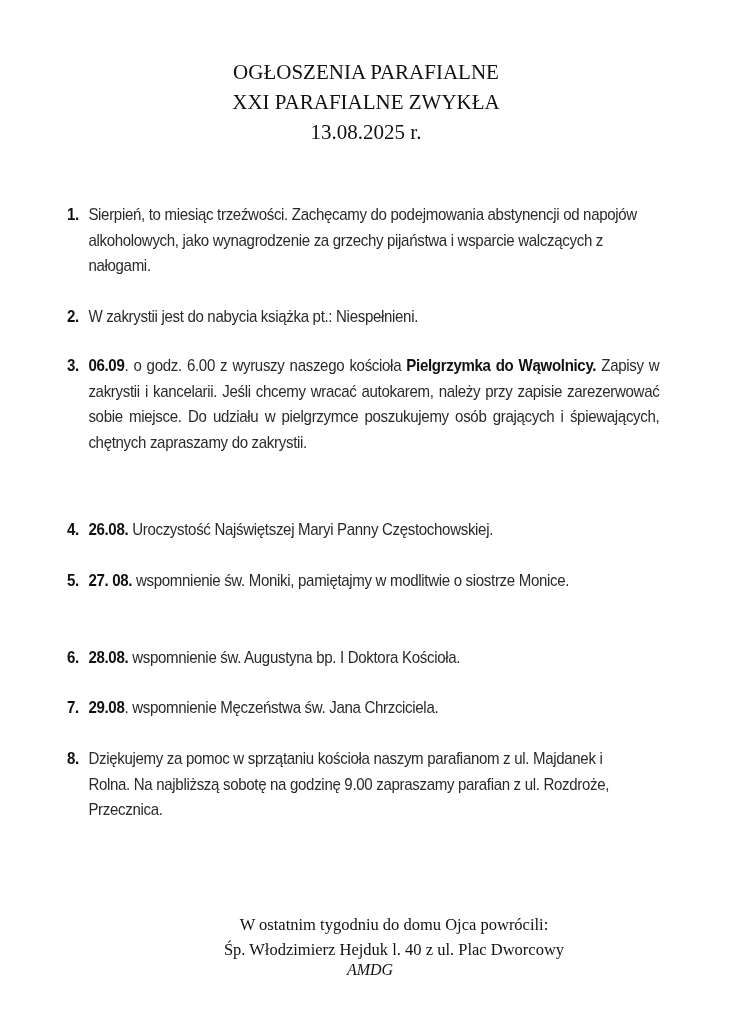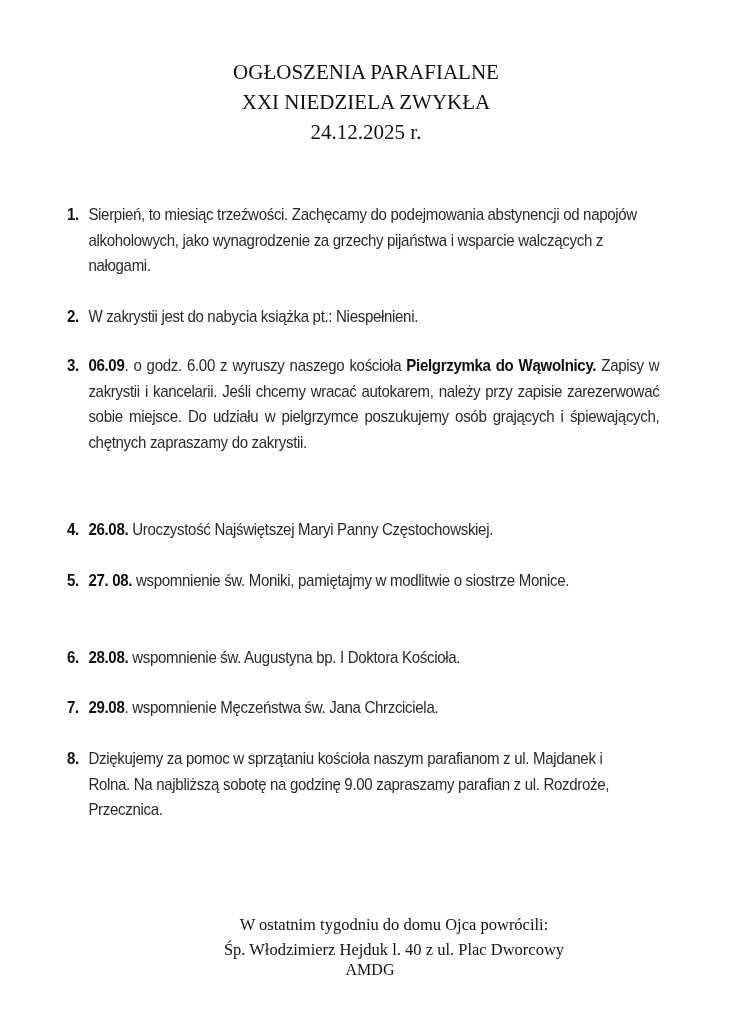--- a/index.html
+++ b/index.html
@@ -14,31 +14,31 @@
     font-family: "Liberation Sans", sans-serif; font-size: 16.2px; line-height: 25.6px;
     color: #2a2a2a; letter-spacing: -0.35px; transform: scaleX(0.93); transform-origin: left top; }
   .item .num { position: absolute; left: 0; top: 0; font-weight: bold; color: #111; }
   .item .body { margin-left: 23px; width: 614px; }
   .item .body.justify { text-align: justify; text-align-last: left; }
   .item b { color: #111; font-weight: bold; }
 
   .footer { position: absolute; left: 0; width: 740px; text-align: center;
     font-family: "Liberation Serif", serif; font-size: 16.5px; line-height: 25px; color: #111; }
   .amdg { position: absolute; left: 0; top: 961px; width: 740px; text-align: center;
-    font-family: "Liberation Serif", serif; font-size: 16px; color: #111; }
+    font-family: "Liberation Serif", serif; font-style: italic; font-size: 16px; color: #111; }
 </style>
 </head>
 <body>
 
 <div class="page">
 
   <div class="header">
     <div>OGŁOSZENIA PARAFIALNE</div>
-    <div>XXI NIEDZIELA ZWYKŁA</div>
-    <div>24.12.2025 r.</div>
+    <div>XXI PARAFIALNE ZWYKŁA</div>
+    <div>13.08.2025 r.</div>
   </div>
 
   <div class="item" style="top:202px;">
     <span class="num">1.</span>
     <div class="body" style="width:600px;">Sierpień, to miesiąc trzeźwości. Zachęcamy do podejmowania abstynencji od napojów alkoholowych, jako wynagrodzenie za grzechy pijaństwa i wsparcie walczących z nałogami.</div>
   </div>
 
   <div class="item" style="top:304px;">
     <span class="num">2.</span>
     <div class="body">W zakrystii jest do nabycia książka pt.: Niespełnieni.</div>

